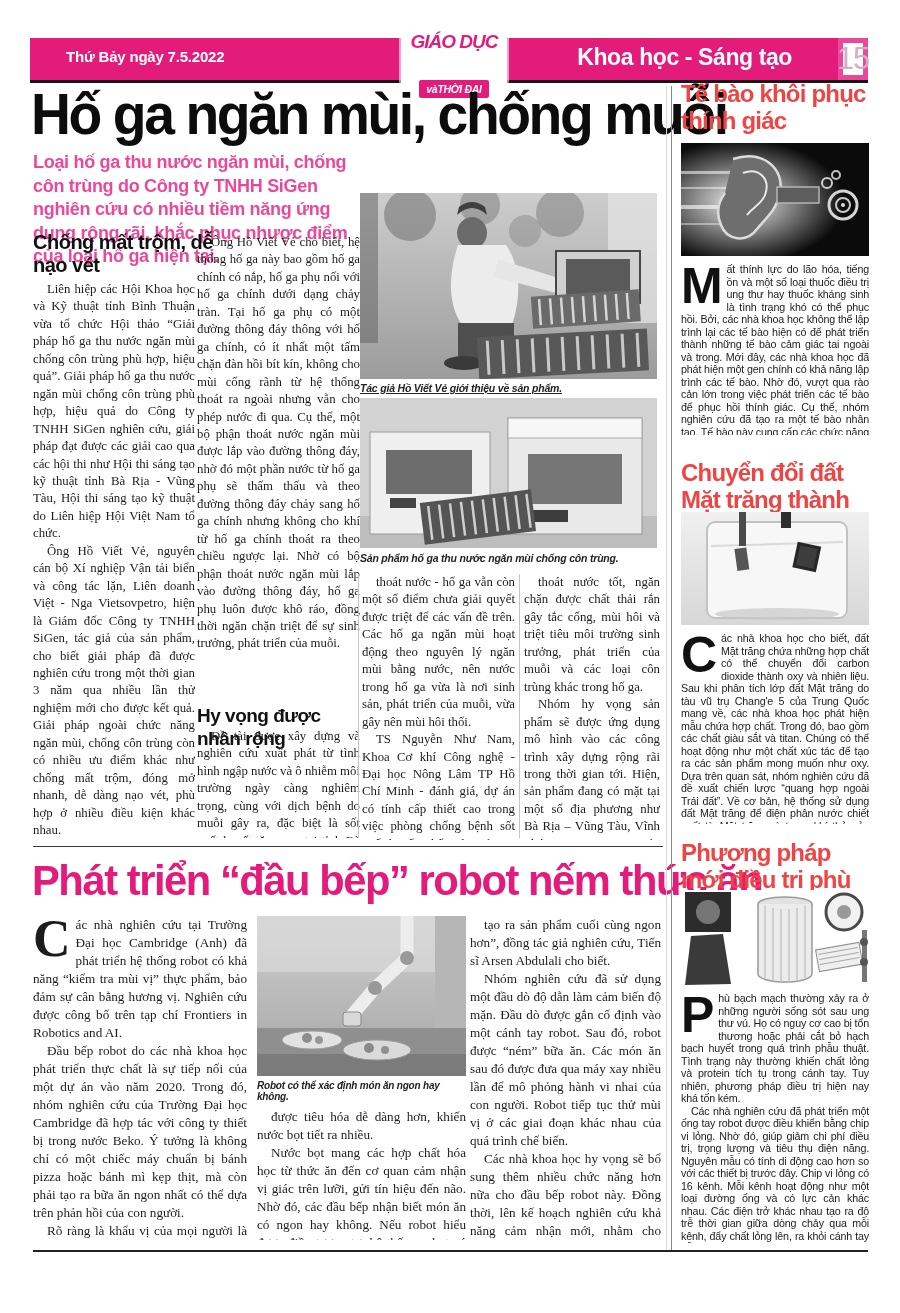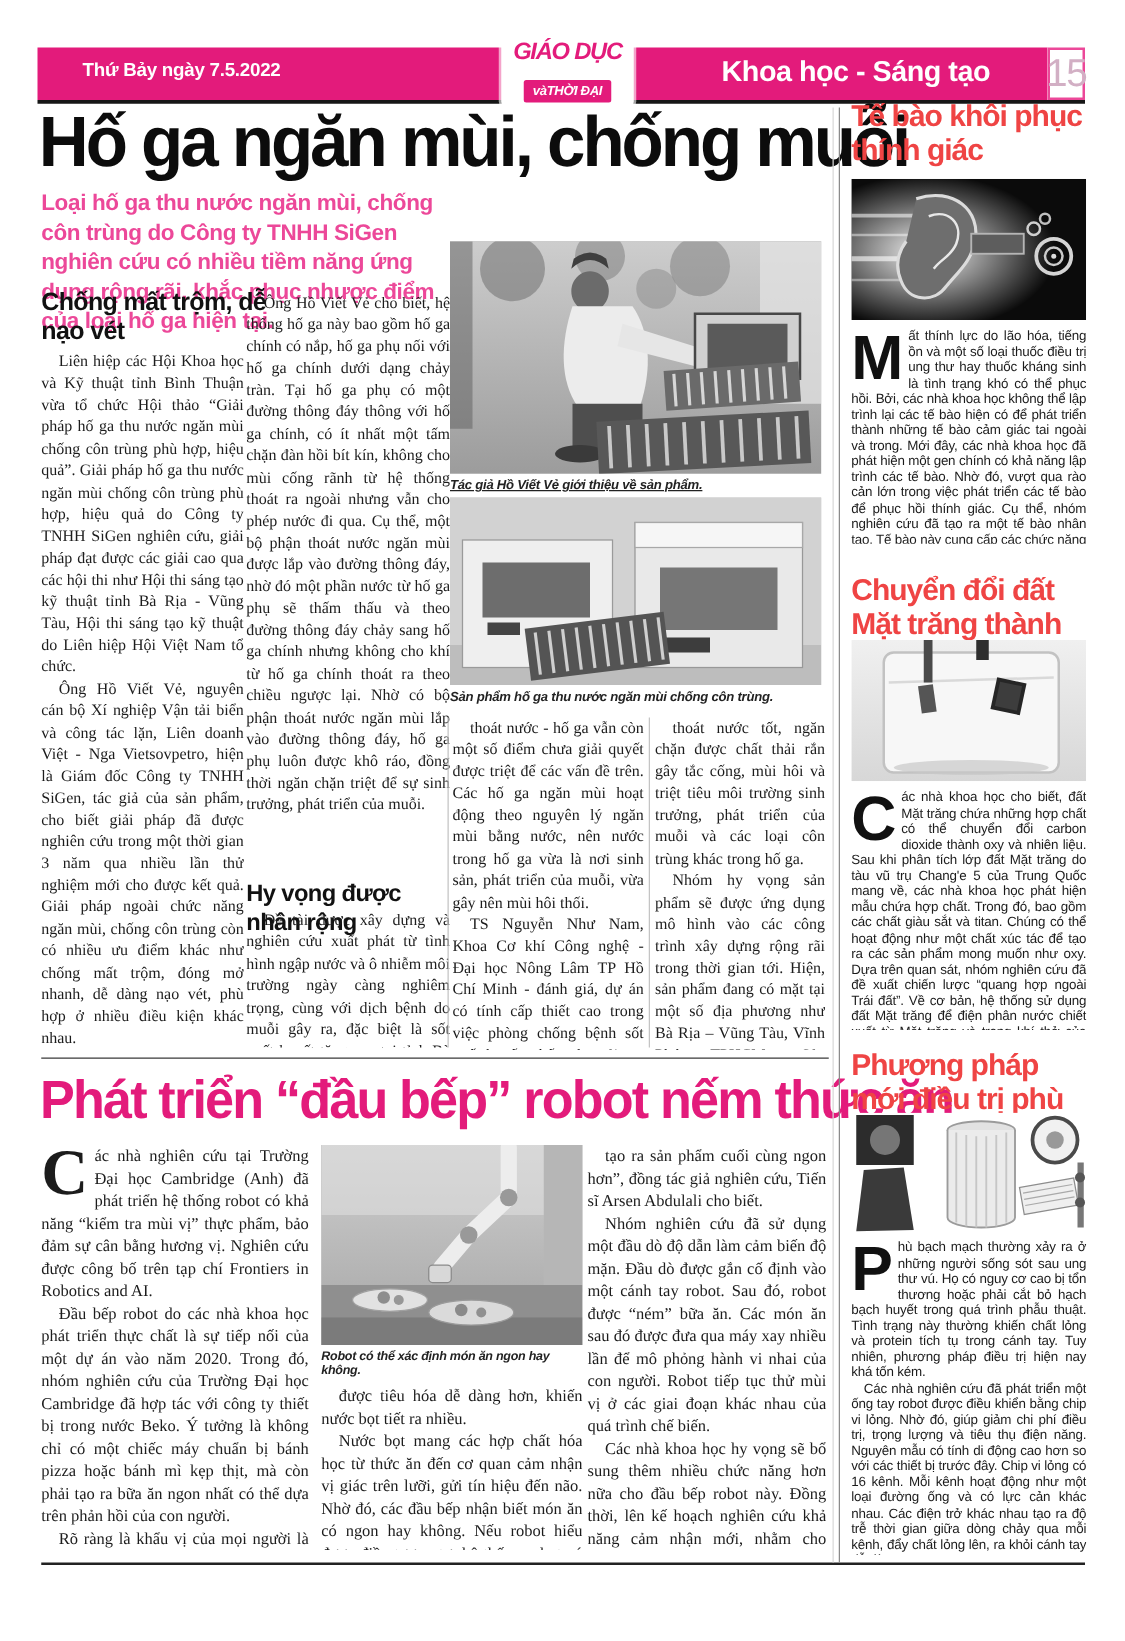--- a/index.html
+++ b/index.html
@@ -8,25 +8,25 @@
   body{font-family:"Liberation Serif","DejaVu Serif",serif;color:var(--ink);}
   .page{position:relative;width:900px;height:1313px;background:#fff;overflow:hidden;border-radius:14px;}
 
   
   .topbar{position:absolute;left:30px;top:38px;width:808px;height:42px;background:var(--accent);}
   .topbar-underline{position:absolute;left:30px;top:80px;width:838px;height:3px;background:#161616;}
   .date{position:absolute;left:66px;top:48px;color:#fff;font-family:"Liberation Sans","DejaVu Sans",sans-serif;
         font-size:15px;font-weight:700;letter-spacing:-.2px;}
   .section-label{position:absolute;right:108px;top:44px;color:#fff;font-family:"Liberation Sans","DejaVu Sans",sans-serif;
         font-size:23px;font-weight:800;letter-spacing:-.4px;}
-  .pagenum-box{position:absolute;left:838px;top:38px;width:30px;height:42px;background:#fff;border:2px solid #ec4899;
+  .pagenum-box{position:absolute;left:838px;top:38px;width:30px;height:42px;background:#fff;border:5px solid #ec4899;
         display:flex;align-items:center;justify-content:center;}
   .pagenum{font-family:"Liberation Sans","DejaVu Sans",sans-serif;font-size:31px;font-weight:400;color:#d2afc4;letter-spacing:-1px;}
   .logo{position:absolute;left:401px;top:27px;width:106px;height:60px;background:#fff;border-radius:6px;
-        box-shadow:0 0 0 2px rgba(255,255,255,.6);display:flex;flex-direction:column;align-items:center;padding-top:5px;}
+        box-shadow:0 0 0 2px rgba(255,255,255,.6);display:flex;flex-direction:column;align-items:center;padding-top:5px;gap:16px;}
   .logo-top{font-family:"Liberation Sans","DejaVu Sans",sans-serif;font-style:italic;font-weight:900;
         font-size:19px;color:var(--accent);letter-spacing:-1px;line-height:20px;}
   .logo-bottom{margin-top:12px;background:var(--accent);color:#fff;font-family:"Liberation Sans","DejaVu Sans",sans-serif;
         font-style:italic;font-weight:800;font-size:10.5px;line-height:10px;padding:4px 7px 4px 7px;border-radius:2px;letter-spacing:-.3px;}
 
   
   .headline{position:absolute;left:31px;top:84px;width:640px;font-family:"Liberation Sans","DejaVu Sans",sans-serif;
         font-weight:900;font-size:57px;line-height:60px;letter-spacing:-2.5px;color:#0c0c0c;
         transform:scaleX(.97);transform-origin:left top;white-space:nowrap;}
   .lede{position:absolute;left:33px;top:151px;width:324px;font-family:"Liberation Sans","DejaVu Sans",sans-serif;

